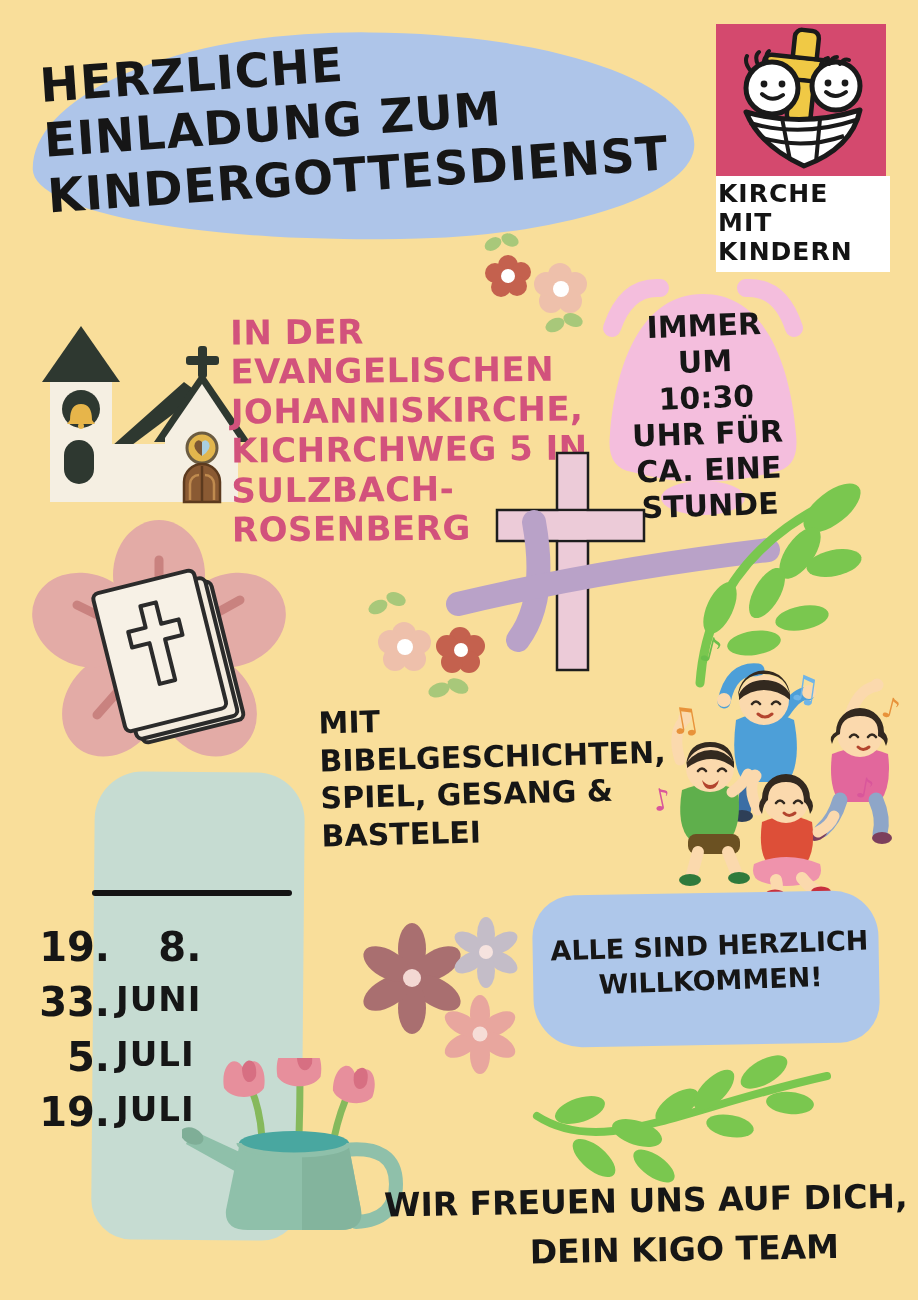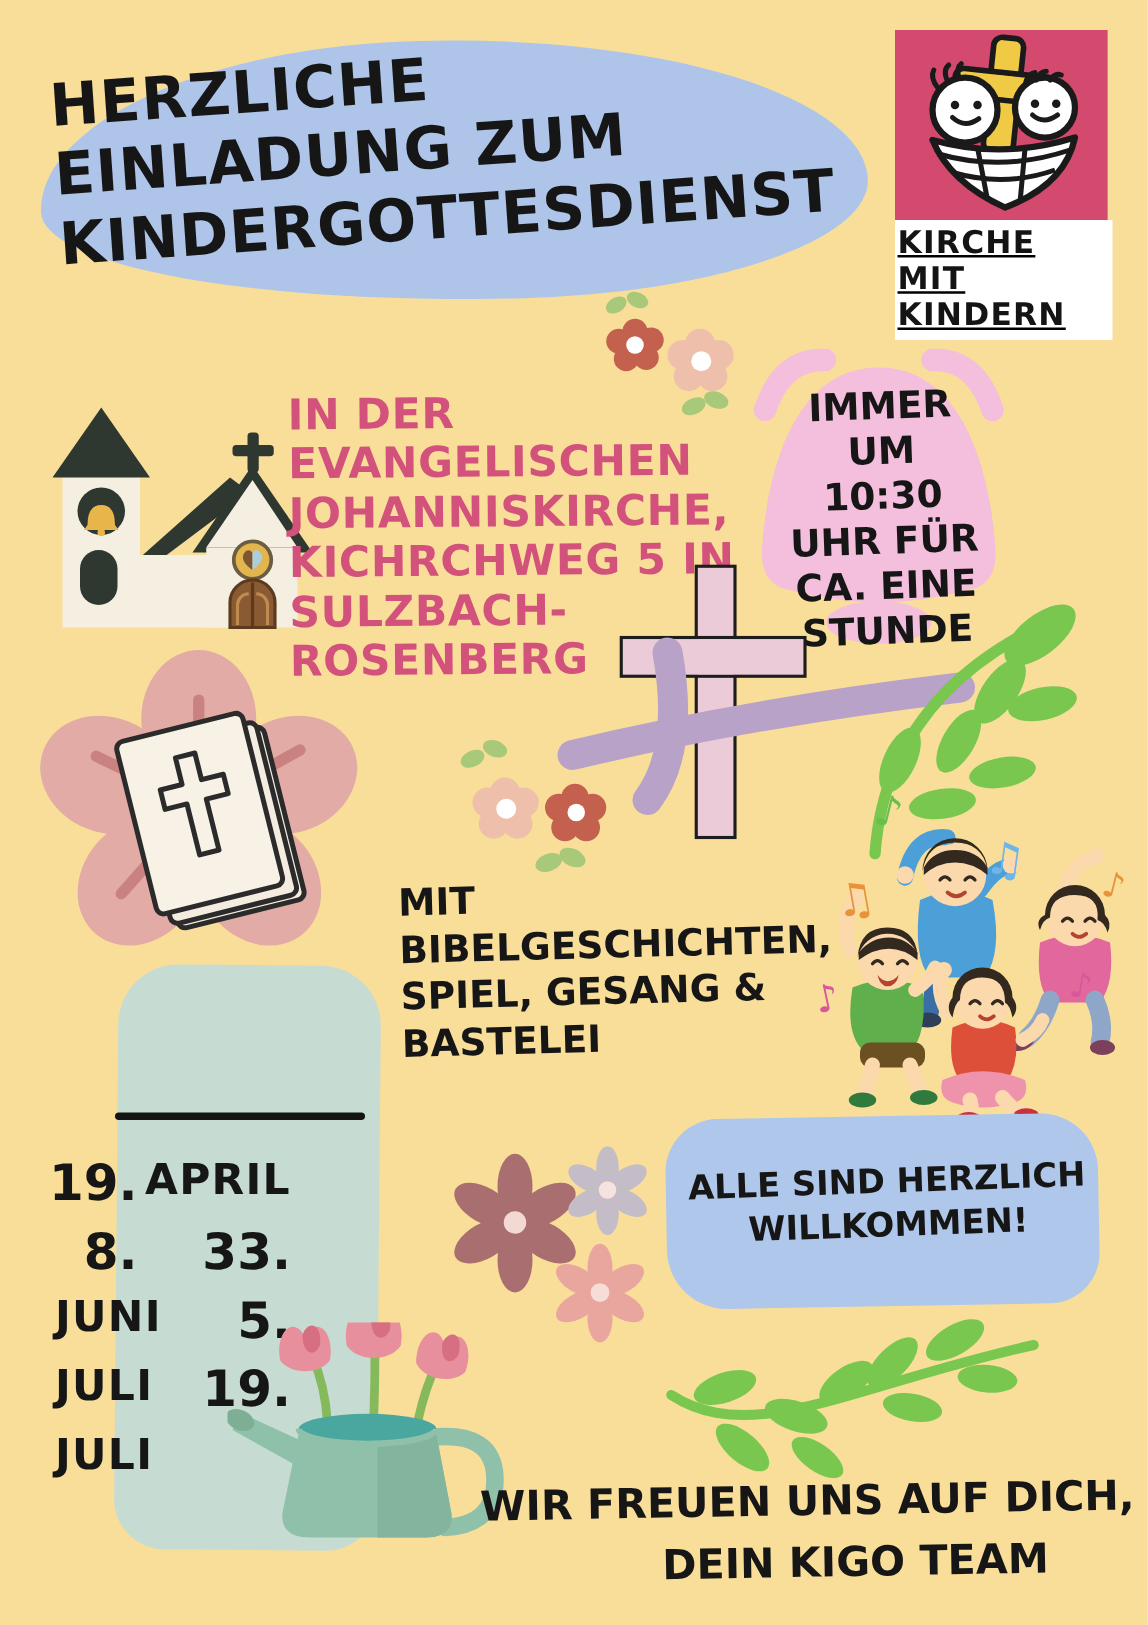--- a/index.html
+++ b/index.html
@@ -20,21 +20,21 @@
     transform:rotate(-1.5deg);
   }
   #title-text{
     left:38px; top:58px; font-size:47px; letter-spacing:1px;
     transform:rotate(-4deg); transform-origin:left top; line-height:1.18;
   }
   
   #logo{ left:716px; top:24px; width:170px; }
   #logo-square{ width:170px; height:152px; background:#d4496e; display:block; }
   #logo-textbox{
-    width:170px; background:#ffffff; padding:4px 2px 6px 2px; text-align:left;text-decoration:underline;
+    width:170px; background:#ffffff; padding:4px 2px 6px 2px; text-align:left;
   }
   .logo-line{ font-size:25px; font-weight:800; color:#141414; line-height:1.15; letter-spacing:1px;}
   
   #top-flowers{ left:470px; top:232px; }
   
   #bell{ left:598px; top:276px; width:210px; height:245px; }
   #bell-text{
     left:622px; top:308px; width:170px; text-align:center; font-size:30px;
     transform:rotate(-2deg); line-height:1.2;
   }
@@ -356,21 +356,20 @@
   <span class="note" style="left:788px; top:668px; color:#6fb5e8; font-size:36px; transform:rotate(8deg);">♫</span>
   <span class="note" style="left:652px; top:782px; color:#d9569b; font-size:30px; transform:rotate(-12deg);">♪</span>
   <span class="note" style="left:882px; top:692px; color:#e8923a; font-size:28px; transform:rotate(14deg);">♪</span>
   <span class="note" style="left:856px; top:772px; color:#d9569b; font-size:28px; transform:rotate(10deg);">♪</span>
 
   <div id="termine-blob" class="abs"></div>
   <div id="termine-underline" class="abs"></div>
 
   <div id="dates-list" class="abs">
     <span class="date-day">19.</span>
-    <span class="date-month">APRIL</span>
     <span class="date-day">8.</span>
     <span class="date-day">33.</span>
     <span class="date-month">JUNI</span>
     <span class="date-day">5.</span>
     <span class="date-month">JULI</span>
     <span class="date-day">19.</span>
     <span class="date-month">JULI</span>
   </div>
 
   <svg id="bottom-flowers" class="abs" width="175" height="175" viewBox="0 0 175 175">

